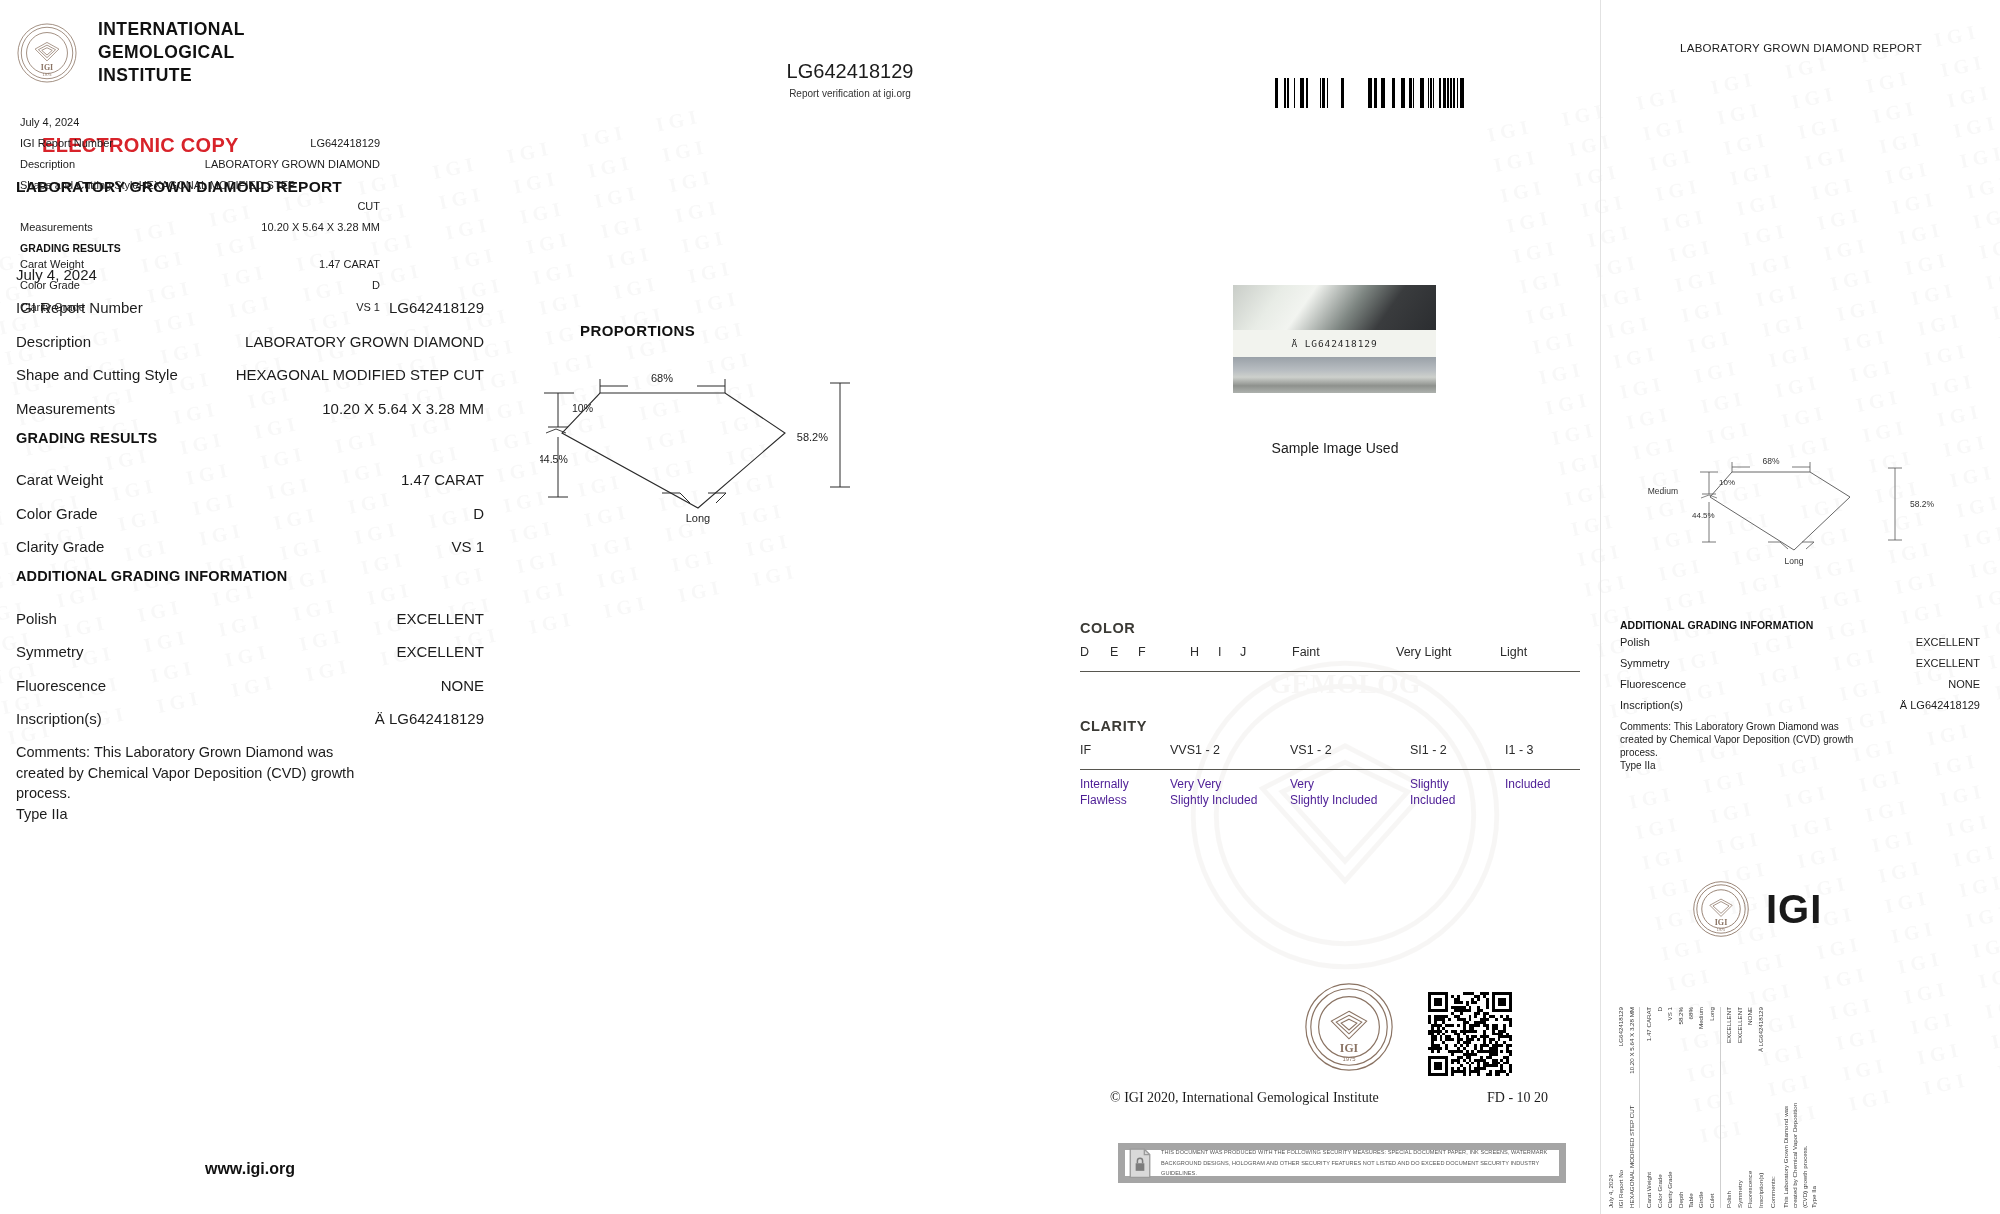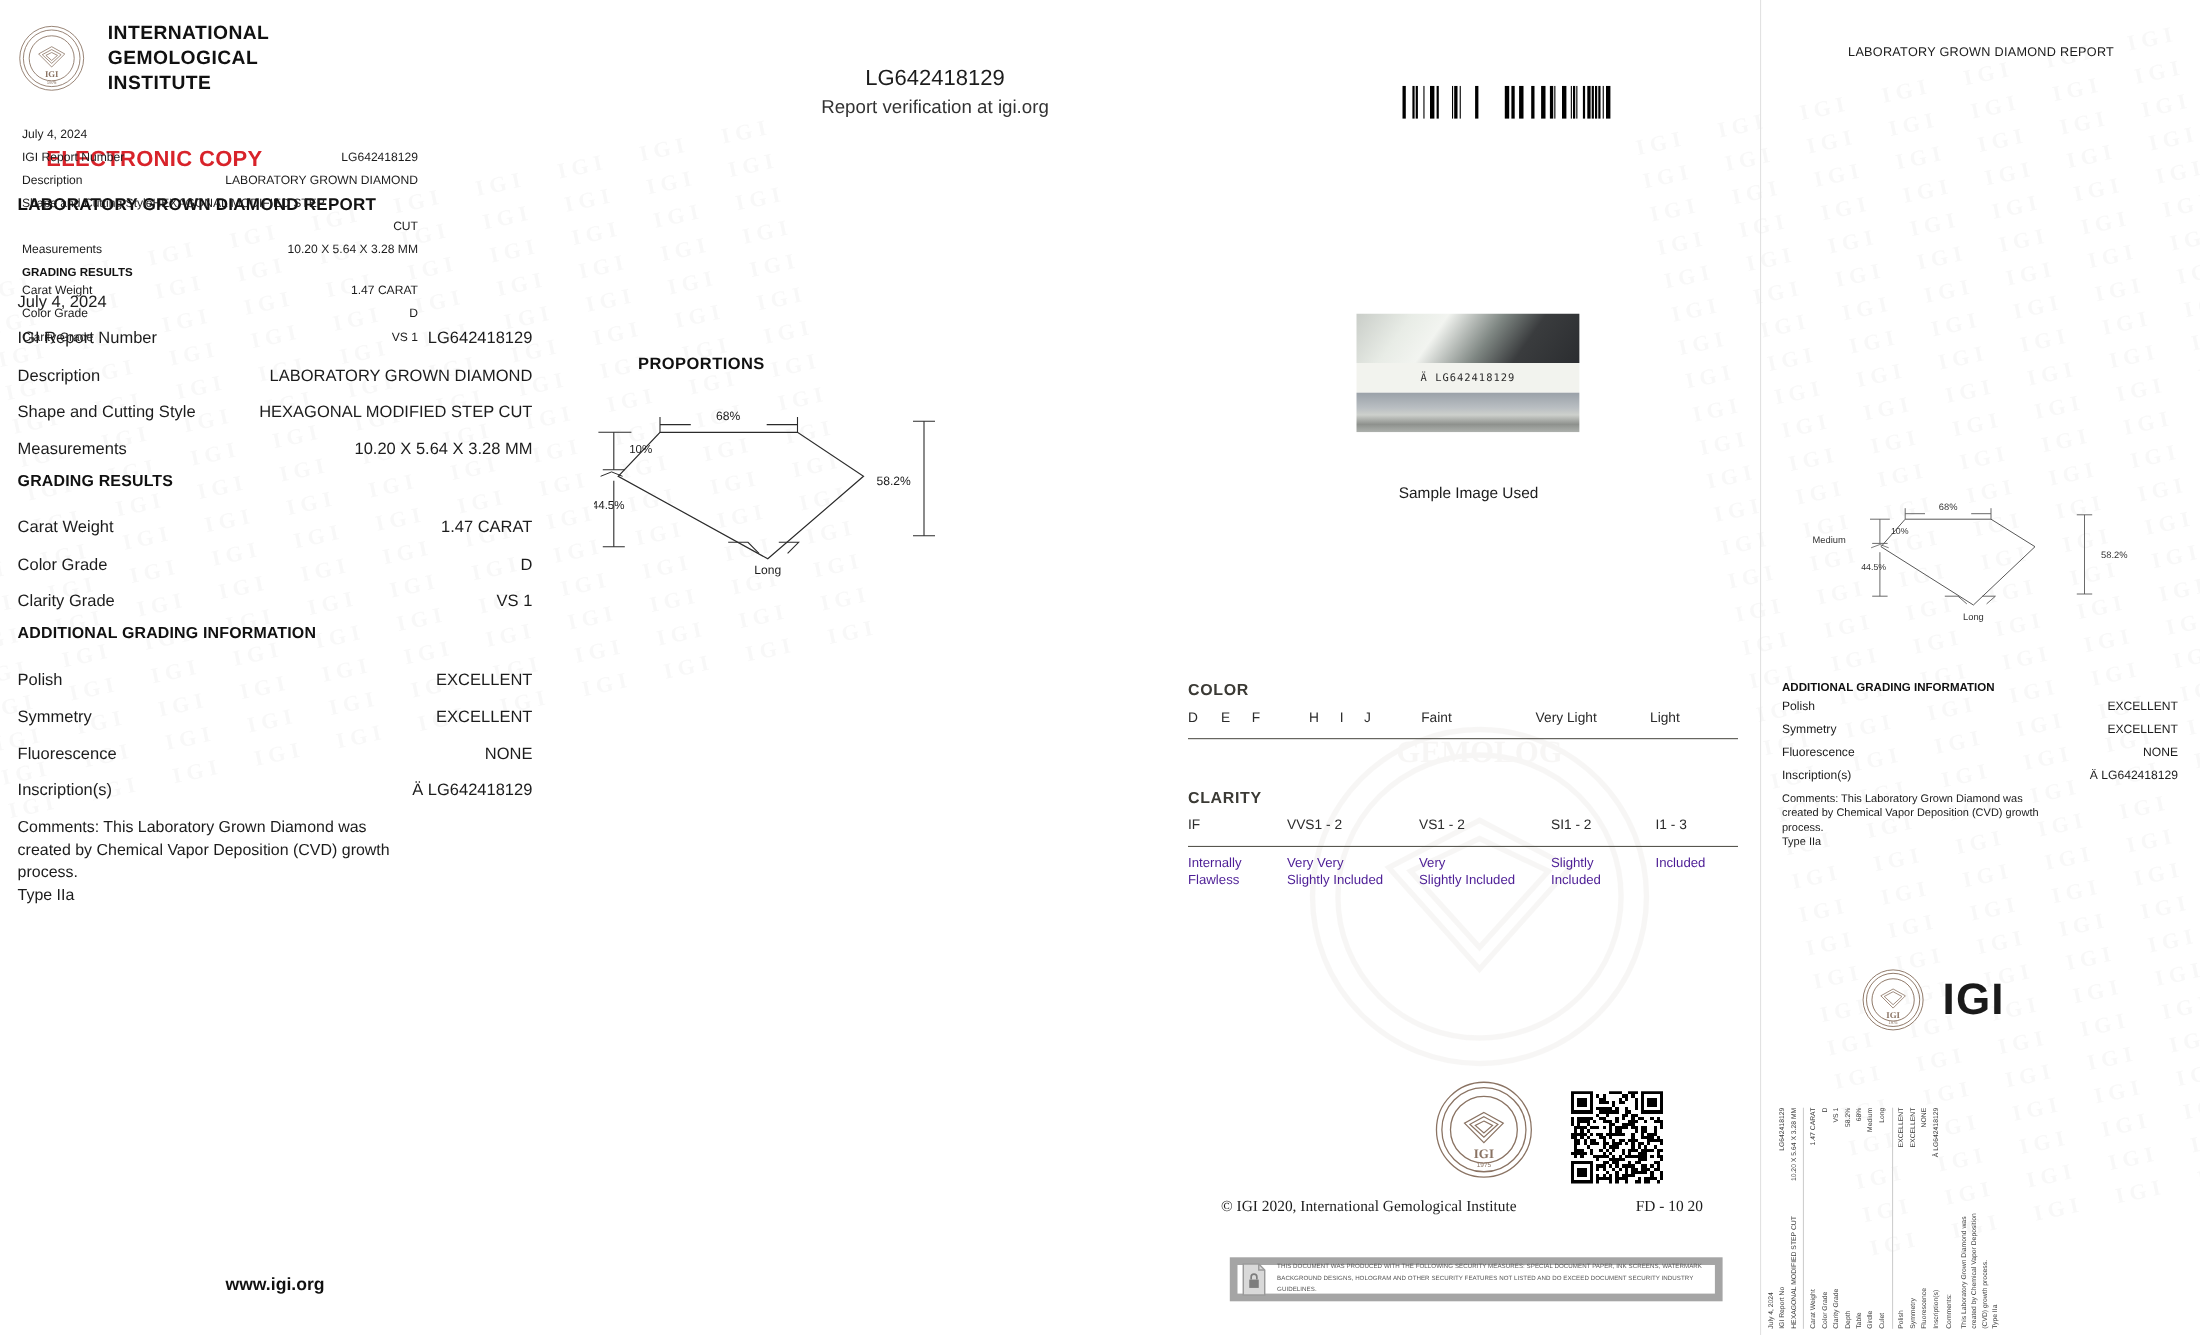--- a/index.html
+++ b/index.html
@@ -71,21 +71,21 @@
 
   
   .center-col { position: absolute; left: 500px; top: 0; width: 1100px; height: 1214px; }
 
   .rep-no {
     position: absolute; left: 0; top: 60px; width: 700px; text-align: center;
     font-size: 20px; color: #1c1c1c;
   }
   .rep-ver {
     position: absolute; left: 0; top: 88px; width: 700px; text-align: center;
-    font-size: 17px; color: #333;
+    font-size: 10px; color: #333;
   }
 
   .prop-title {
     position: absolute; left: 80px; top: 322px;
     font-weight: 700; font-size: 15px; letter-spacing: .4px; color: #111;
   }
   .prop-svg { position: absolute; left: 540px; top: 355px; }
 
   .sample-box {
     position: absolute; left: 1233px; top: 285px;

